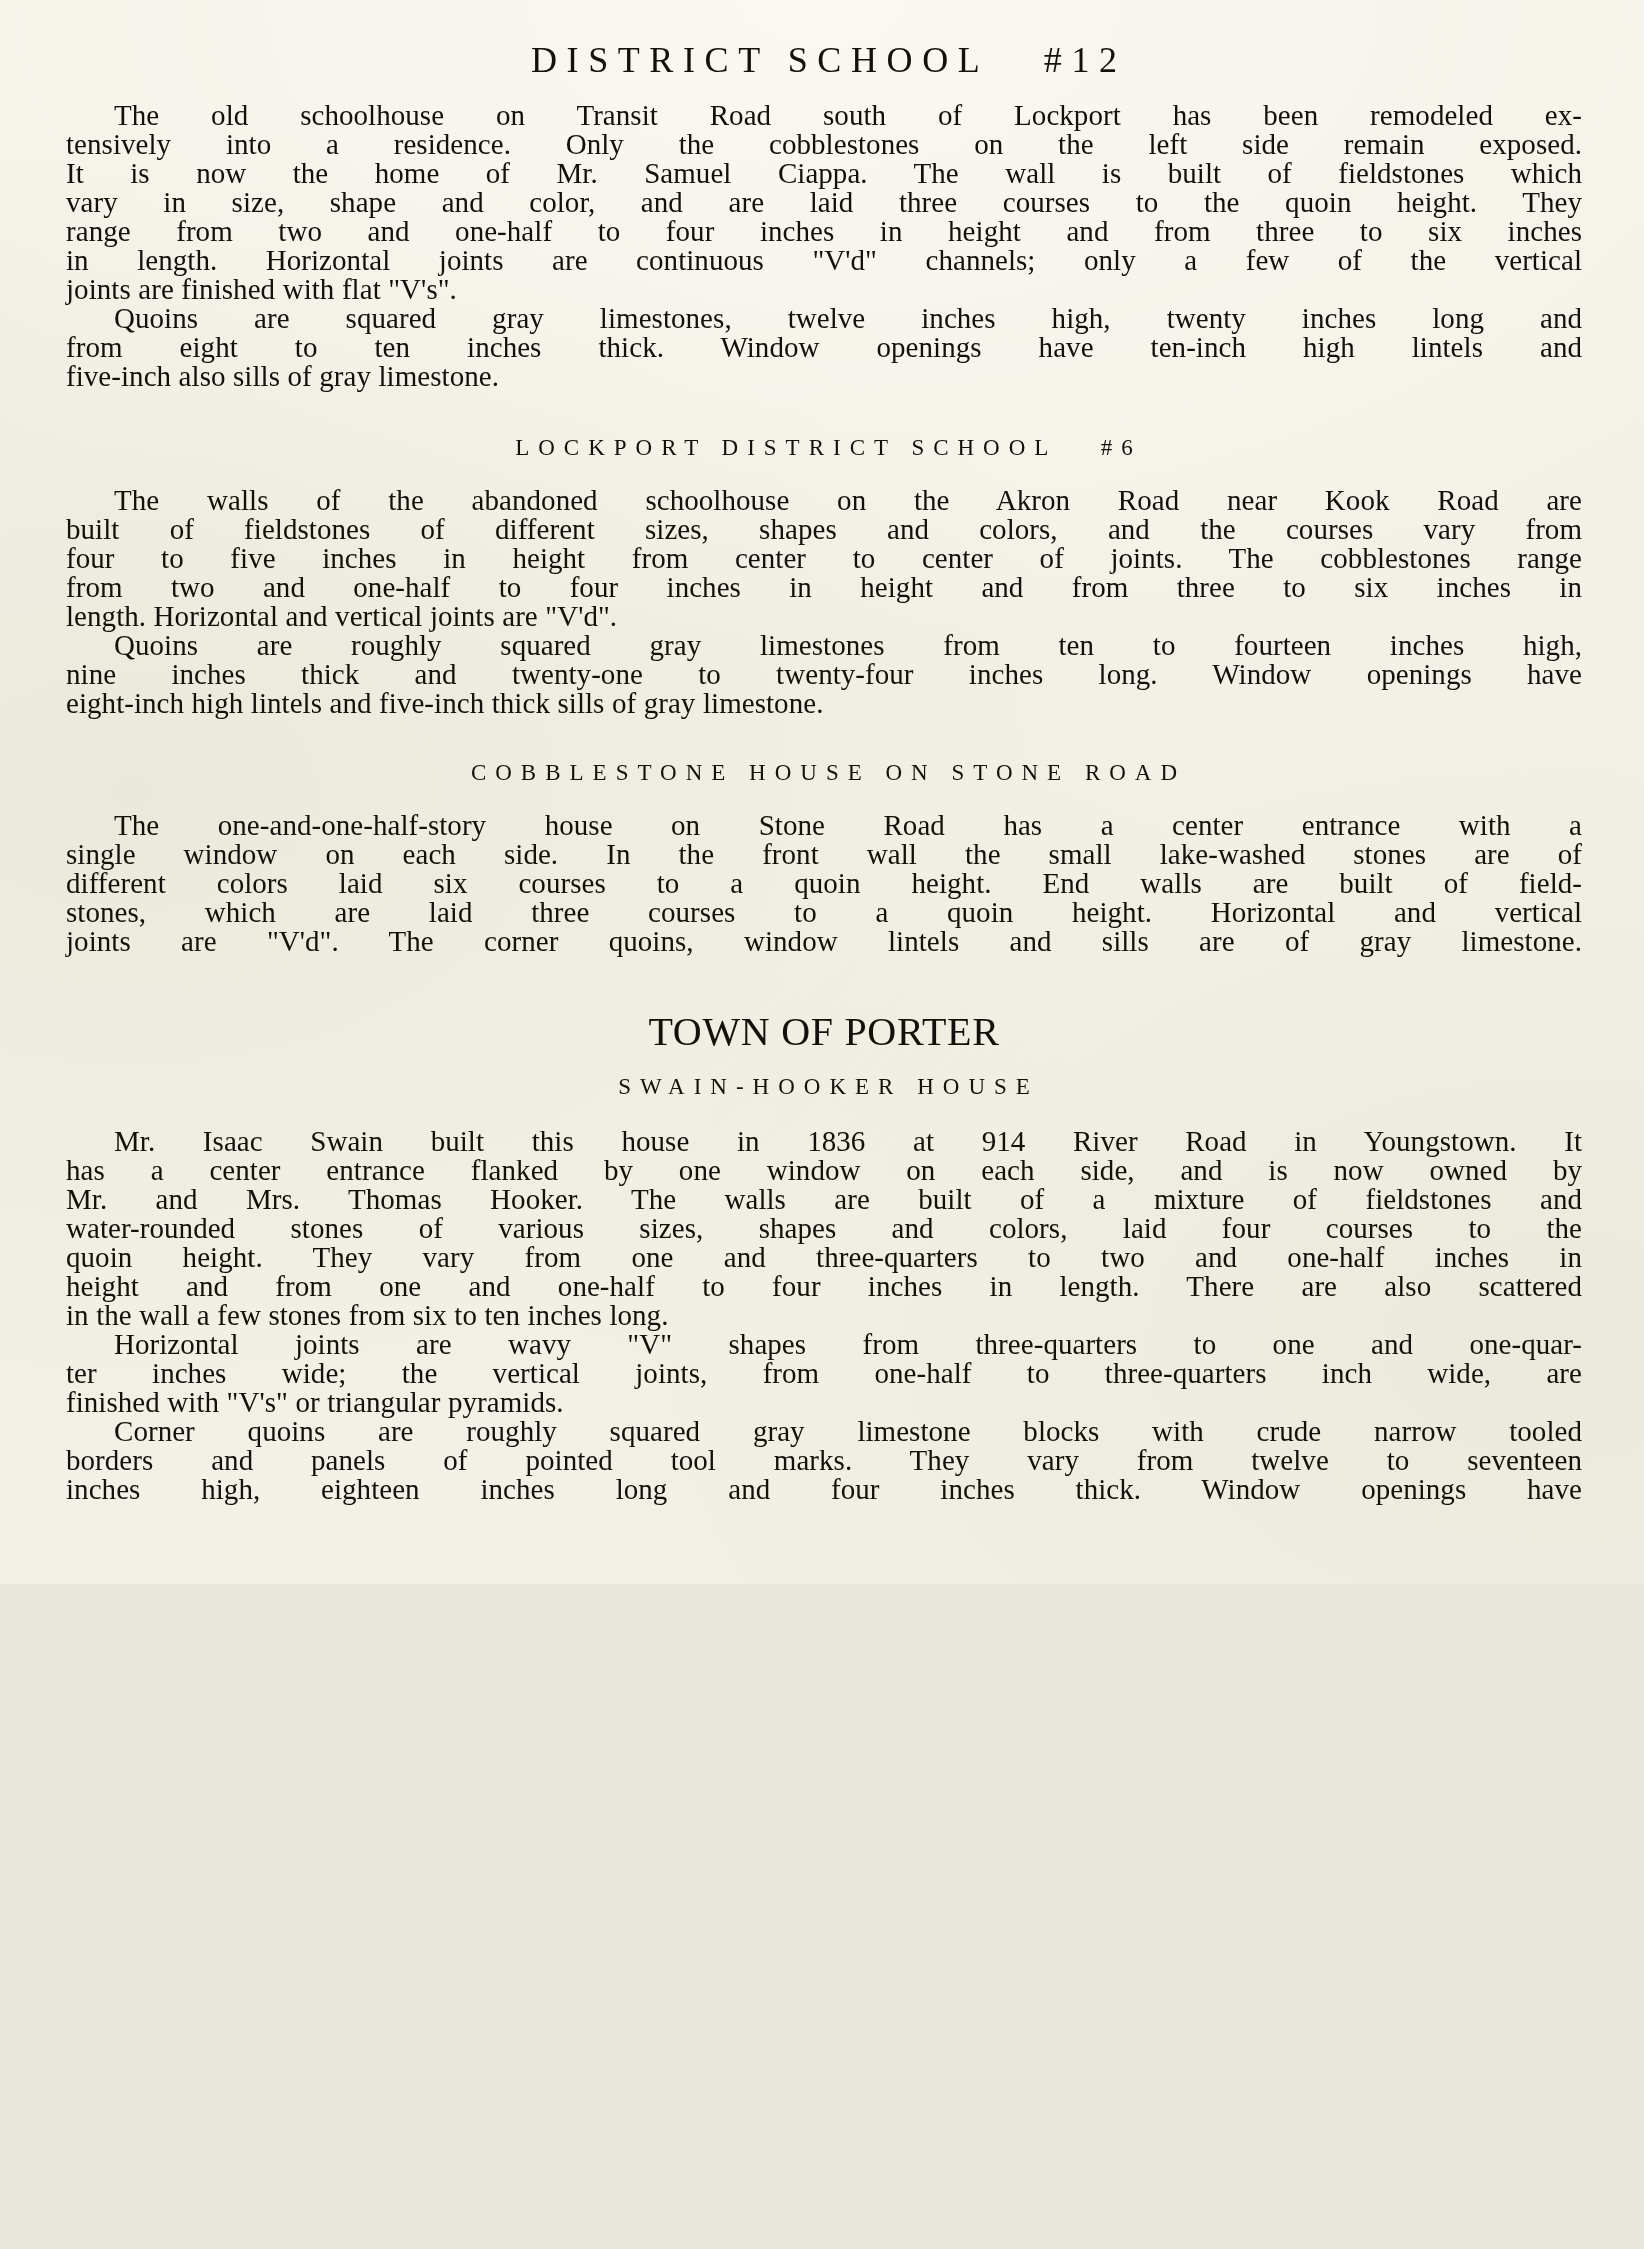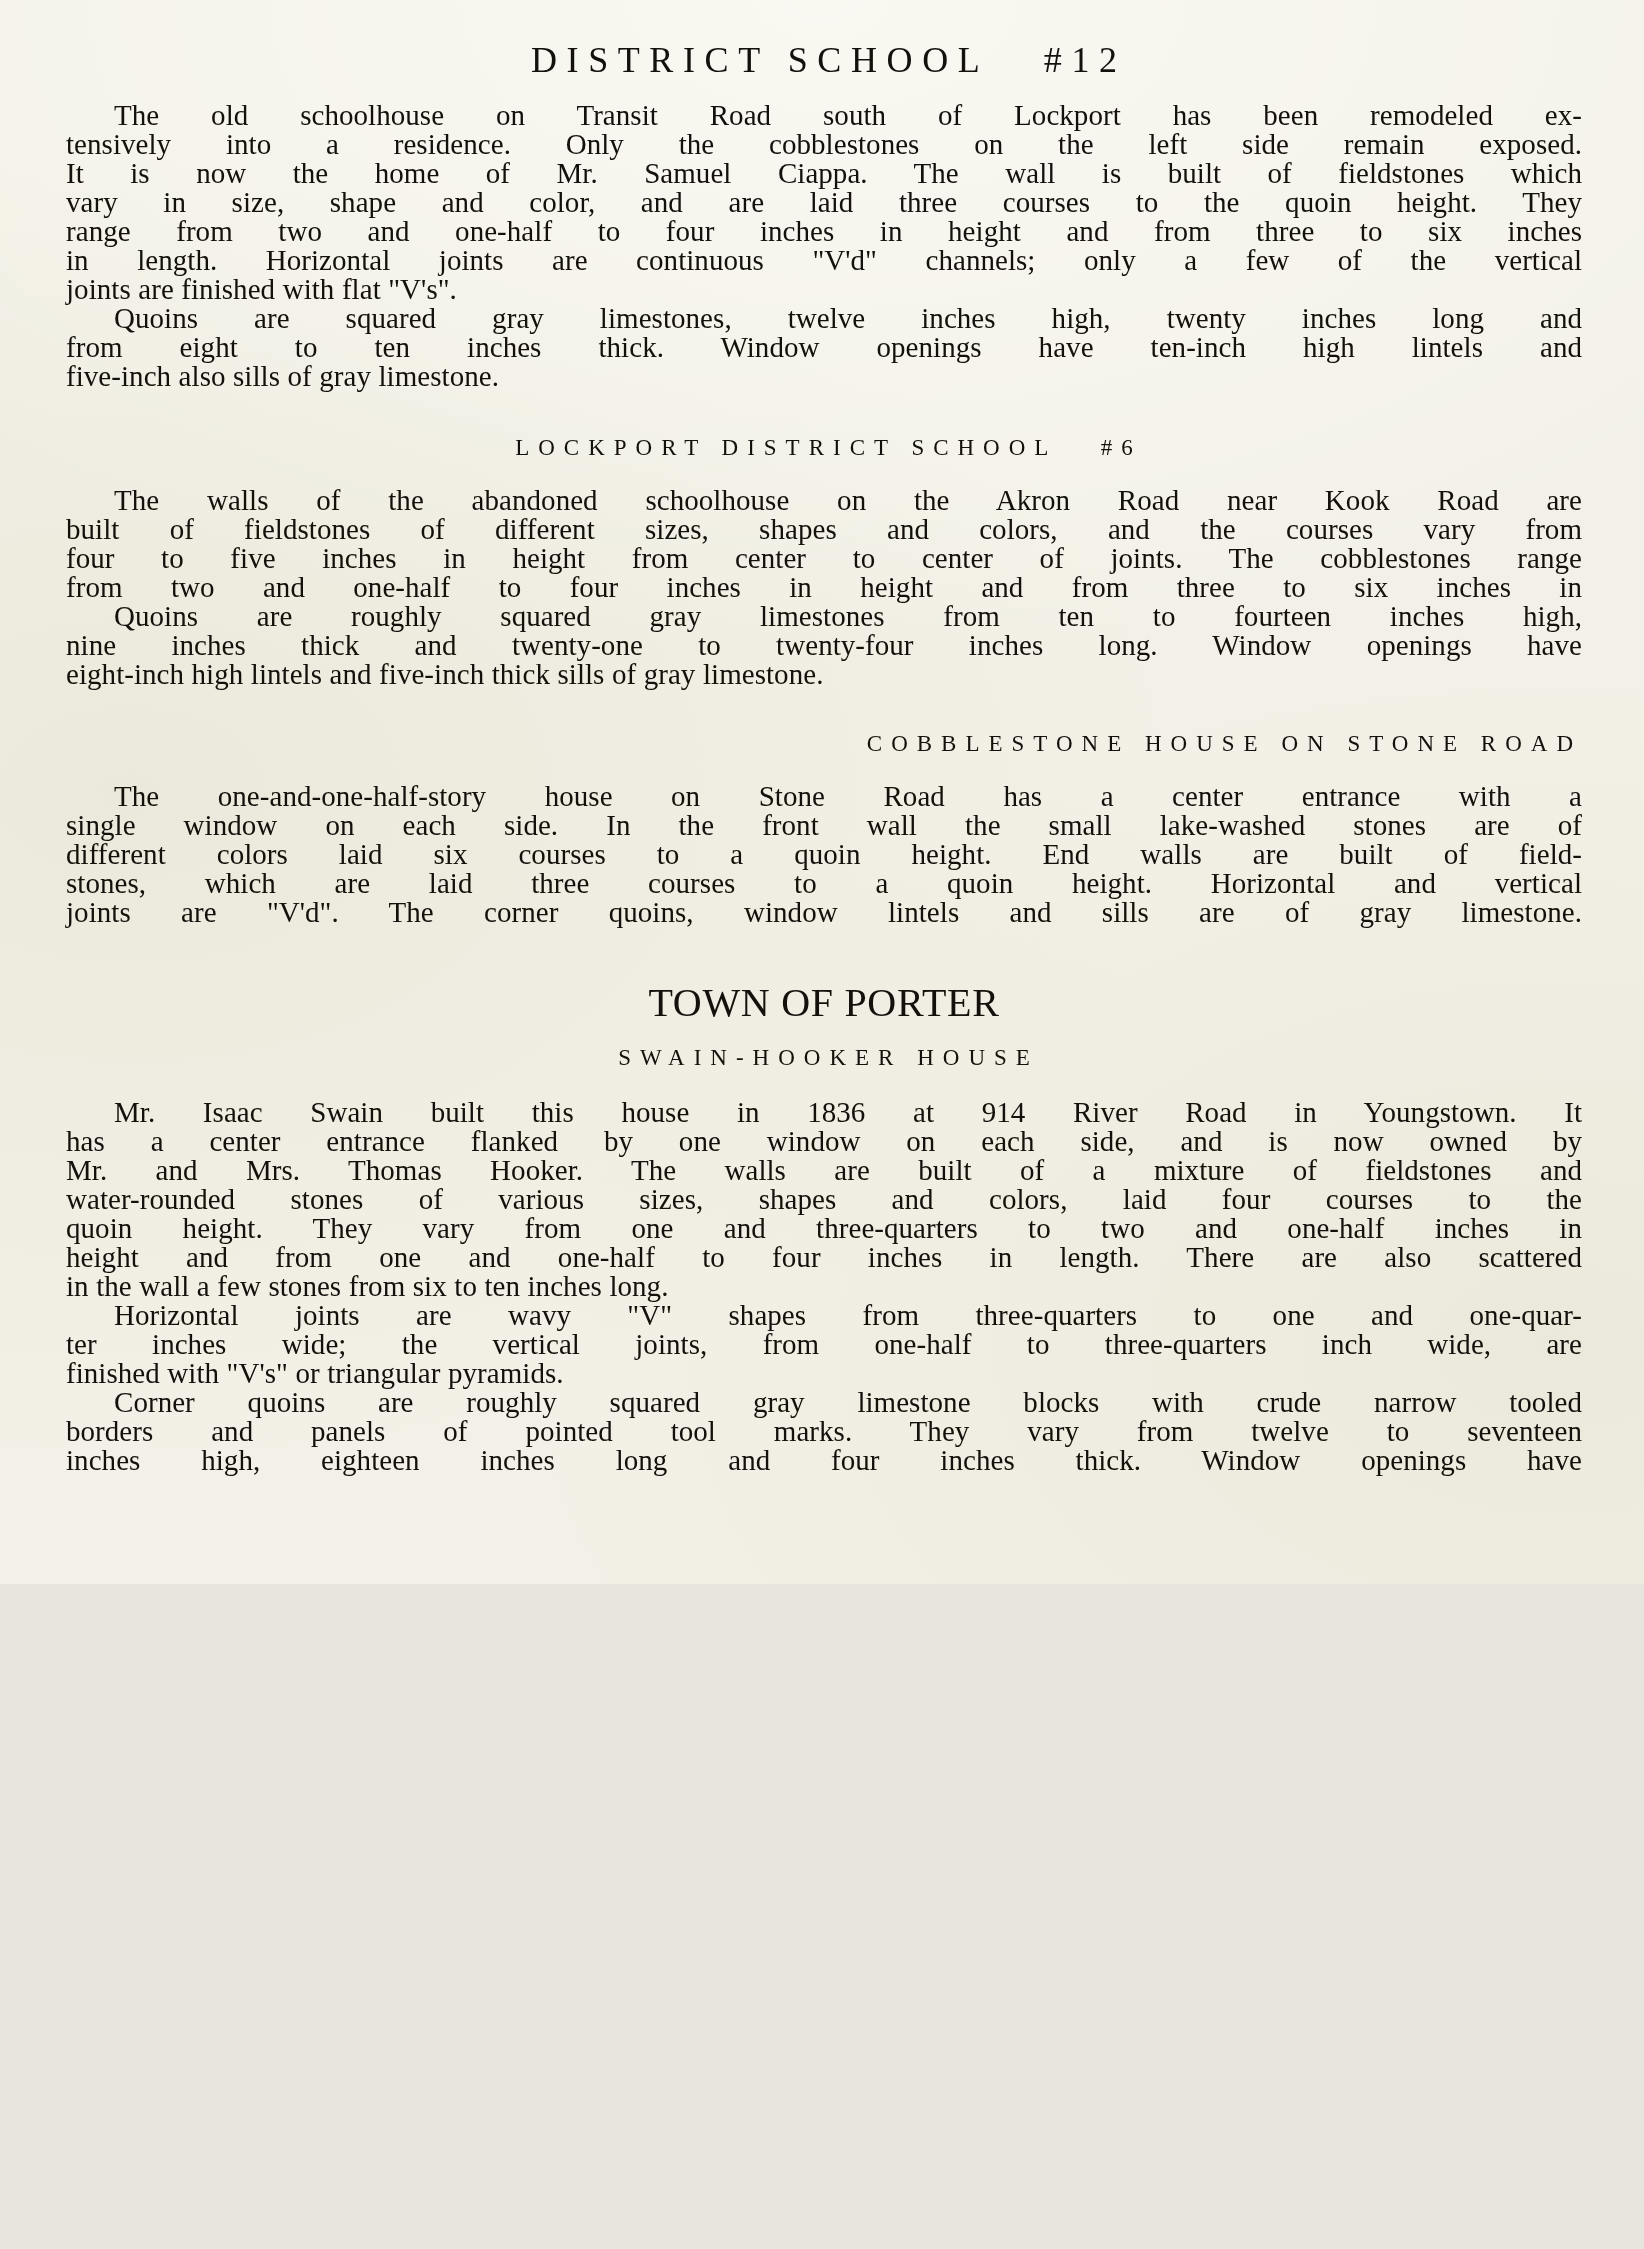--- a/index.html
+++ b/index.html
@@ -47,21 +47,21 @@
     font-size: 23px;
     font-weight: normal;
     letter-spacing: 9px;
     text-indent: 9px;
     text-align: center;
     margin: 0;
     line-height: 1.0;
     white-space: pre;
   }
   h2.section-title.sp-lock   { padding: 45px 0 0 0; }
-  h2.section-title.sp-cobble { padding: 43px 0 0 0; text-align: right; }
+  h2.section-title.sp-cobble { padding: 43px 0 0 0; }
   h2.section-title.sp-swain  { padding: 23px 0 0 0; letter-spacing: 9px; text-indent: 9px; }
   h3.town-title {
     font-size: 40px;
     font-weight: normal;
     letter-spacing: 0.7px;
     text-align: center;
     margin: 0;
     padding: 56px 0 0 0;
     line-height: 1.0;
   }
@@ -130,20 +130,21 @@
       <span class="ln last">five-inch also sills of gray limestone.</span>
     </div>
 
     <h2 class="section-title sp-lock">LOCKPORT DISTRICT SCHOOL   #6</h2>
 
     <div class="body-block after-lock">
       <span class="ln indent">The walls of the abandoned schoolhouse on the Akron Road near Kook Road are</span>
       <span class="ln">built of fieldstones of different sizes, shapes and colors, and the courses vary from</span>
       <span class="ln">four to five inches in height from center to center of joints. The cobblestones range</span>
       <span class="ln">from two and one-half to four inches in height and from three to six inches in</span>
+      <span class="ln last">length. Horizontal and vertical joints are "V'd".</span>
     </div>
 
     <div class="body-block">
       <span class="ln indent">Quoins are roughly squared gray limestones from ten to fourteen inches high,</span>
       <span class="ln">nine inches thick and twenty-one to twenty-four inches long. Window openings have</span>
       <span class="ln last">eight-inch high lintels and five-inch thick sills of gray limestone.</span>
     </div>
 
     <h2 class="section-title sp-cobble">COBBLESTONE HOUSE ON STONE ROAD</h2>
 

